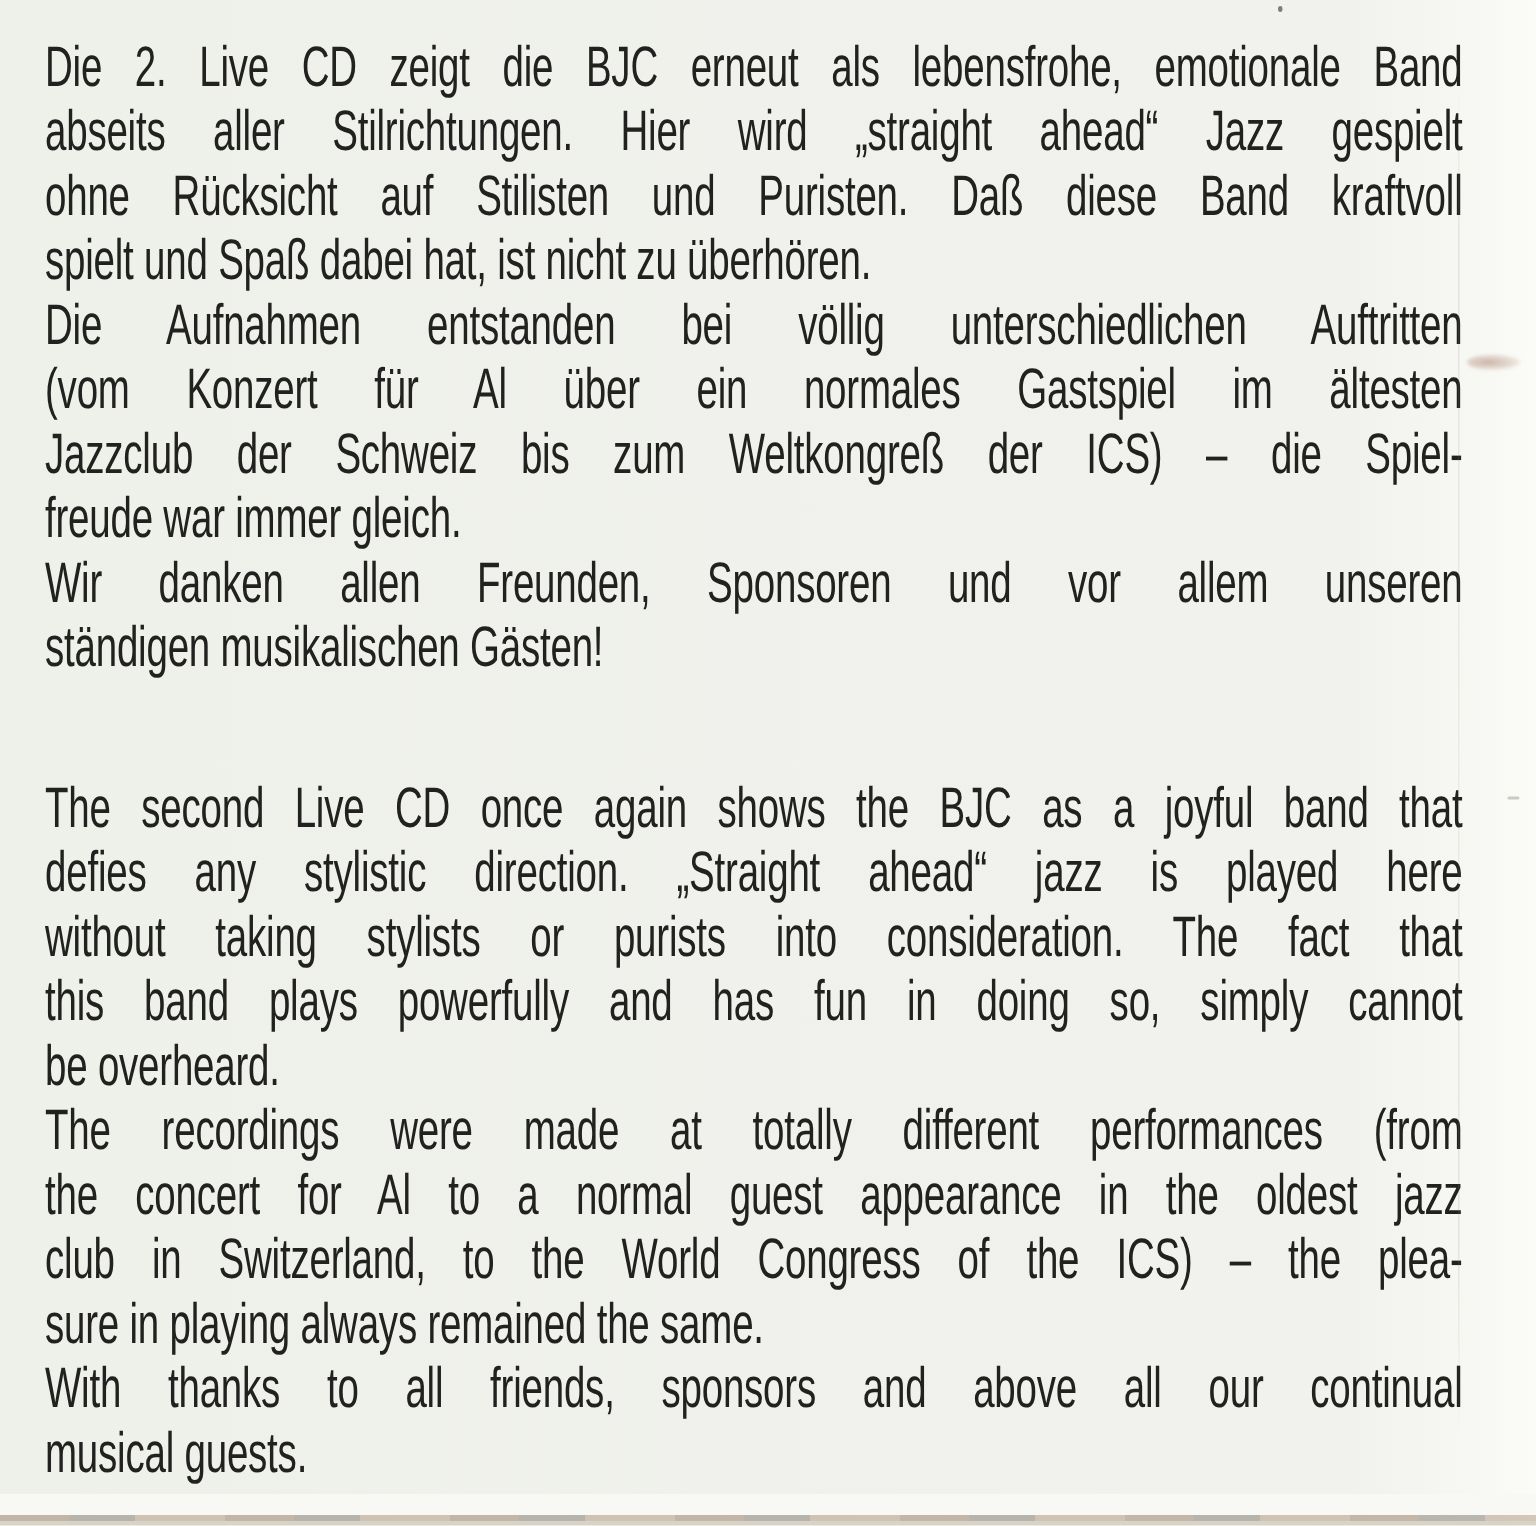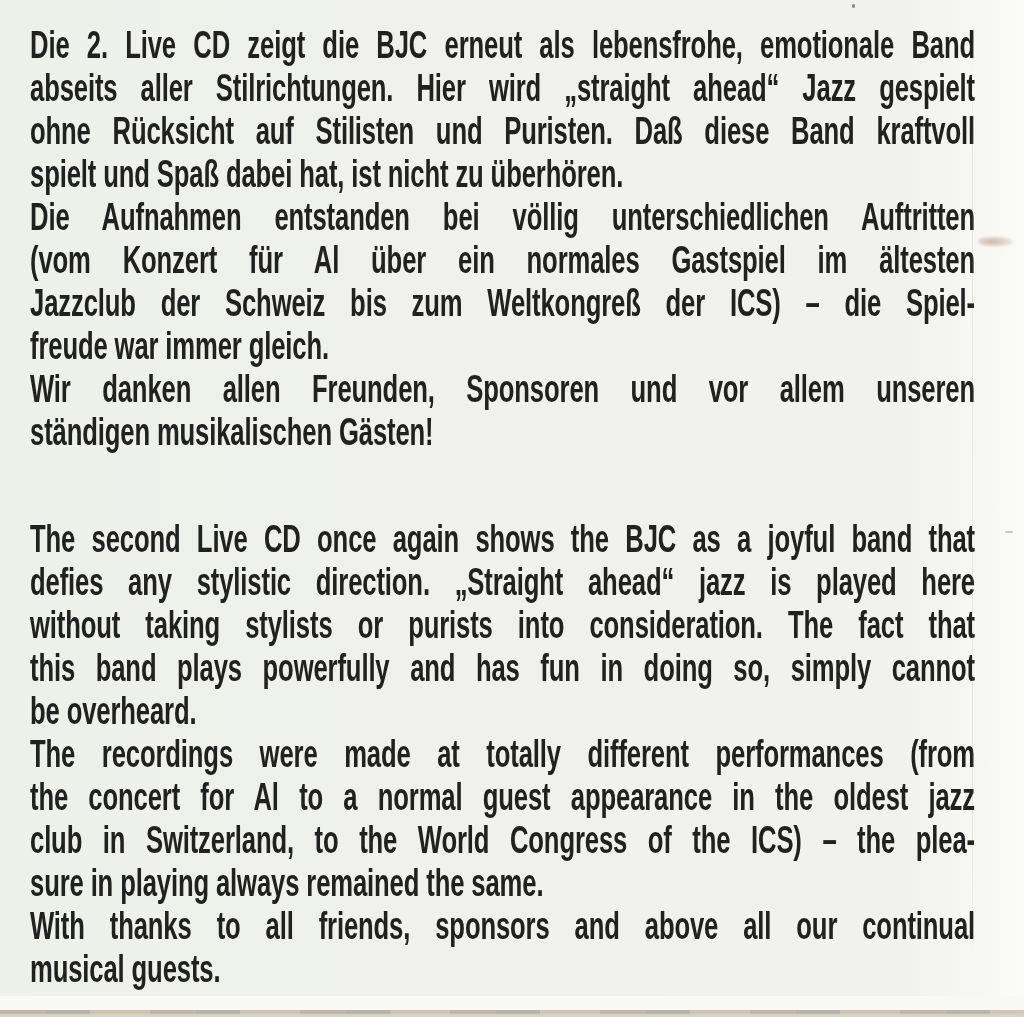--- a/index.html
+++ b/index.html
@@ -7,21 +7,20 @@
     width: 1024px; height: 1017px;
     position: relative; overflow: hidden;
     background: var(--paper, #f0f1ec);
     font-family: "Liberation Sans", "DejaVu Sans", sans-serif;
   }
   .page {
     position: absolute; inset: 0;
     background: linear-gradient(90deg,
       #eef0ea 0%, #f0f1ec 50%, #f1f2ed 88%,
       #f7f7f3 96%, #fbfbf8 100%);
-    font-weight: bold;
   }
   
   .text-col {
     position: absolute; left: 30px; top: 24px;
     width: 1400px;
     transform: scaleX(0.675);
     transform-origin: 0 0;
     color: var(--ink, #21211f);
     font-size: 38px;
     line-height: 43px;

